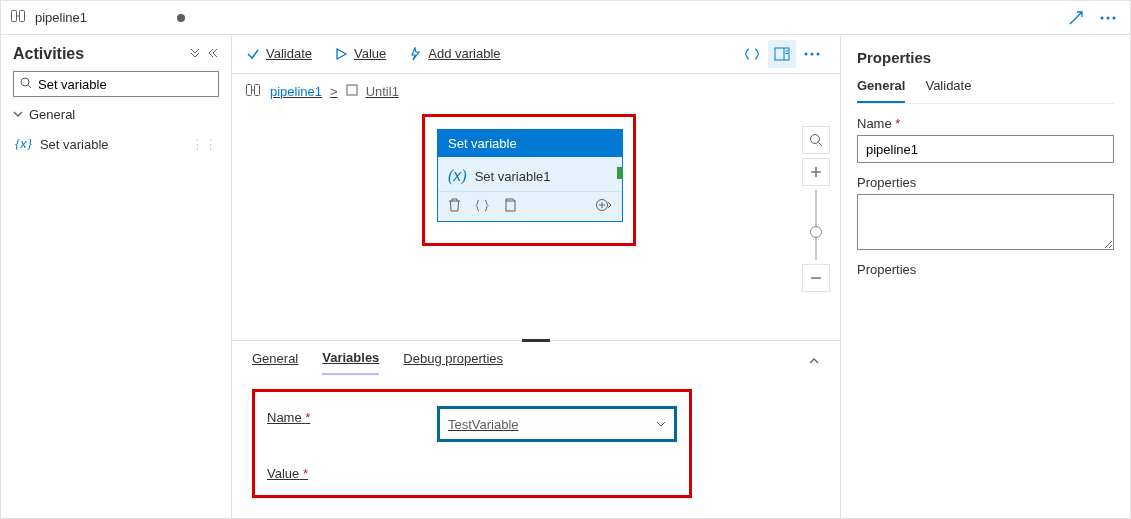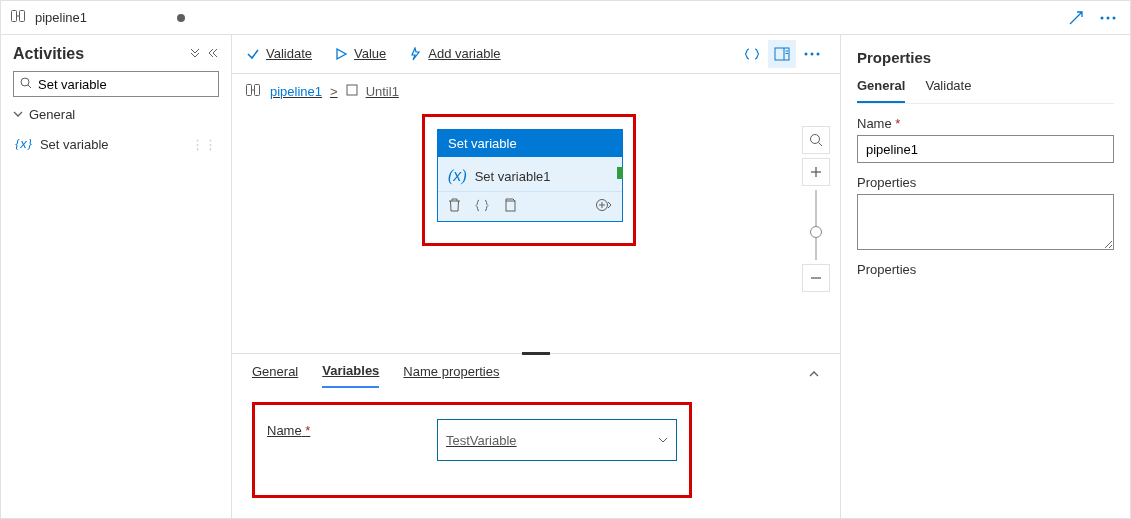--- a/index.html
+++ b/index.html
@@ -42,28 +42,28 @@
 .node-footer .spacer { flex: 1; }
 .zoom-ctrl { position: absolute; right: 10px; top: 16px; display: flex; flex-direction: column; align-items: center; gap: 4px; }
 .zoom-btn { width: 28px; height: 28px; border: 1px solid #e1e1e1; background: #fff; display: flex; align-items: center; justify-content: center; color: #605e5c; cursor: pointer; }
 .zoom-track { width: 2px; height: 70px; background: #c8c6c4; position: relative; }
 .zoom-thumb { position: absolute; left: -5px; top: 36px; width: 12px; height: 12px; background: #fff; border: 1px solid #8a8886; border-radius: 50%; }
 .bottom-panel { border-top: 1px solid #e1e1e1; }
 .bp-handle { display: flex; justify-content: center; }
 .bp-handle-bar { width: 28px; height: 3px; background: #323130; margin-top: -2px; }
 .bp-tabs { display: flex; align-items: center; padding: 8px 20px 0 20px; gap: 24px; position: relative; }
 .bp-tab { padding-bottom: 8px; cursor: pointer; color: #323130; }
-.bp-tab.active { font-weight: 600; border-bottom: 2px solid #3b82f6; }
+.bp-tab.active { font-weight: 600; border-bottom: 2px solid #c4b5fd; }
 .bp-collapse { margin-left: auto; color: #605e5c; cursor: pointer; }
 .bp-content { padding: 14px 20px 20px 20px; }
 .bp-box { border: 3px solid #d40000; padding: 14px 12px; display: flex; flex-direction: column; gap: 20px; width: 440px; }
 .field-row { display: flex; align-items: flex-start; gap: 10px; }
 .field-label { width: 160px; padding-top: 4px; }
 .req { color: #a4262c; }
-.field-select { flex: 1; height: 42px; border: 1px solid #0369a1; padding: 0 8px; display: flex; align-items: center; justify-content: space-between; color: #605e5c; cursor: pointer; }
+.field-select { flex: 1; height: 36px; border: 3px solid #0369a1; padding: 0 8px; display: flex; align-items: center; justify-content: space-between; color: #605e5c; cursor: pointer; }
 .field-textarea { flex: 1; height: 50px; border: 1px solid #8a8886; padding: 4px 8px; resize: both; font-family: inherit; font-size: 13px; }
 .rightpane { width: 290px; border-left: 1px solid #e1e1e1; padding: 14px 16px; display: flex; flex-direction: column; gap: 12px; background: #fff; }
 .rp-title { font-weight: 600; font-size: 15px; }
 .rp-tabs { display: flex; gap: 20px; border-bottom: 1px solid #edebe9; }
 .rp-tab { padding-bottom: 8px; cursor: pointer; }
 .rp-tab.active { font-weight: 600; border-bottom: 2px solid #0078d4; color: #323130; }
 .rp-field { display: flex; flex-direction: column; gap: 4px; }
 .rp-input { height: 28px; border: 1px solid #8a8886; padding: 0 8px; font-size: 13px; }
 .rp-textarea { height: 56px; border: 1px solid #8a8886; padding: 4px 8px; resize: both; }
 .rp-add { display: flex; align-items: center; gap: 8px; color: #0078d4; cursor: pointer; margin-top: 4px; }
@@ -251,37 +251,38 @@
         </div>
       </div>
 
       <div class="bottom-panel">
         <div class="bp-handle">
             <div class="bp-handle-bar"></div>
           </div>
         <div class="bp-tabs">
           <div class="bp-tab">General</div>
           <div class="bp-tab active">Variables</div>
-          <div class="bp-tab">Name properties</div>
+          <div class="bp-tab">Debug properties</div>
           <div class="bp-collapse"><svg width="12" height="12" viewBox="0 0 12 12">
                 <path d="M2 8 L6 4 L10 8" fill="none" stroke="#605e5c" stroke-width="1.3"></path>
               </svg></div>
         </div>
         <div class="bp-content">
           <div class="bp-box">
             <div class="field-row">
               <div class="field-label"><span>Name</span> <span class="req">*</span></div>
               <div class="field-select">
                 <span>TestVariable</span>
                 <span><svg width="10" height="10" viewBox="0 0 10 10">
                       <path d="M1 3 L5 7 L9 3" fill="none" stroke="#605e5c"></path>
                     </svg></span>
               </div>
             </div>
             <div class="field-row">
+              <div class="field-label"><span>Value</span> <span class="req">*</span></div>
             </div>
           </div>
         </div>
       </div>
     </div>
 
     <div class="rightpane">
       <div class="rp-title">Properties</div>
       <div class="rp-tabs">
         <div class="rp-tab active">General</div>

